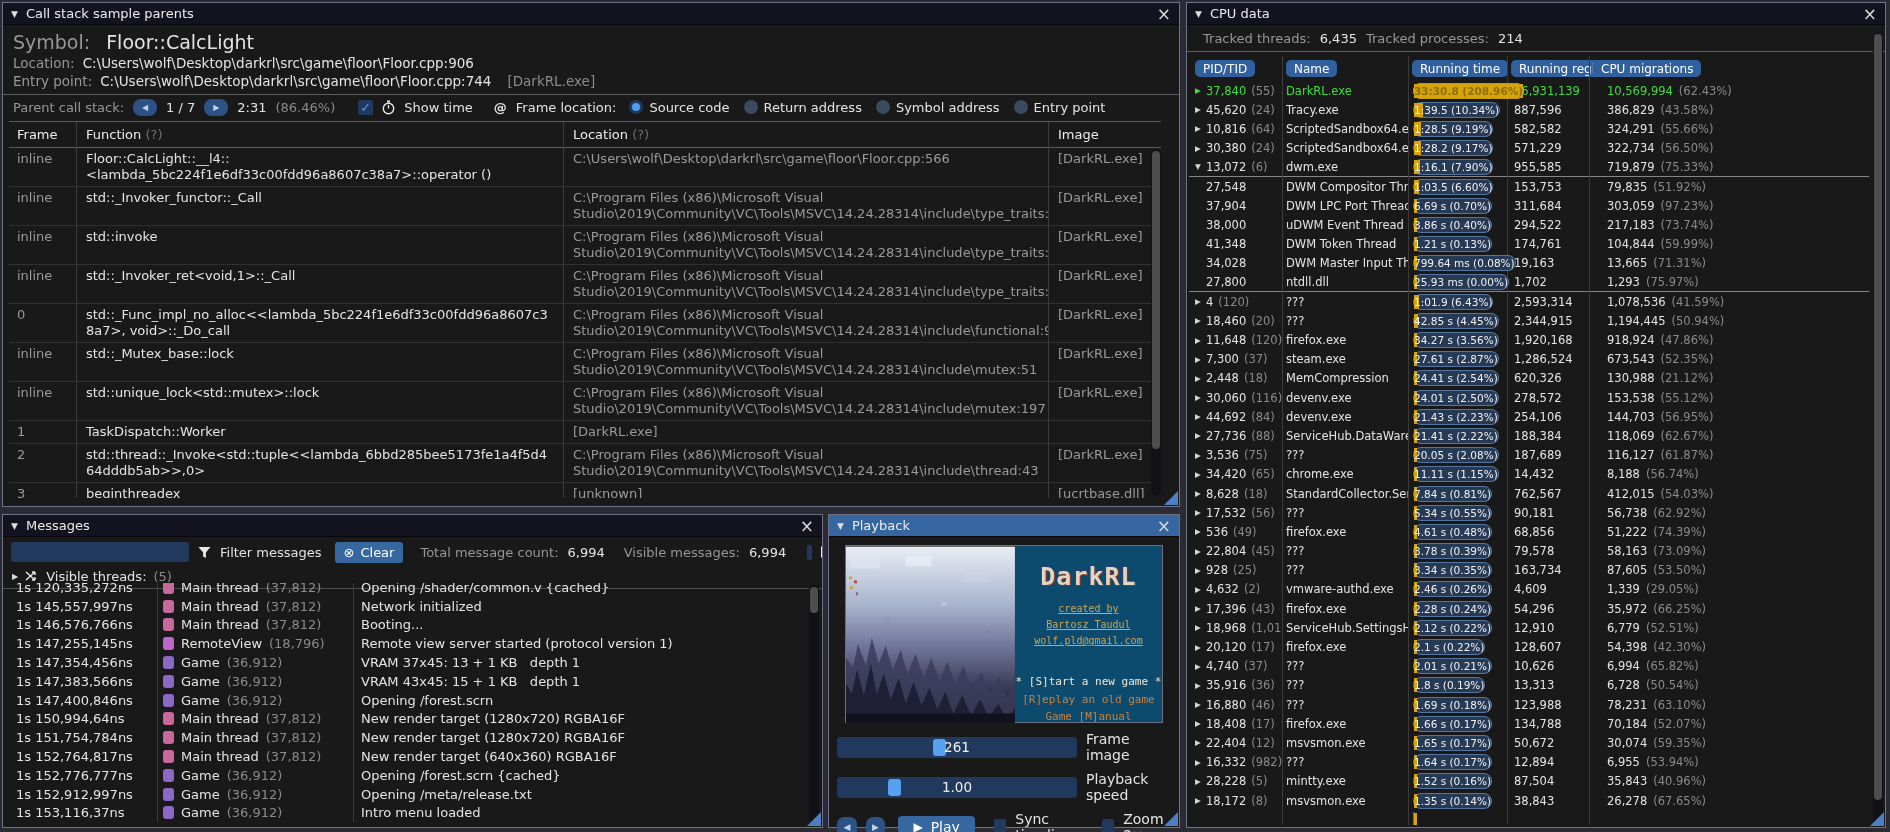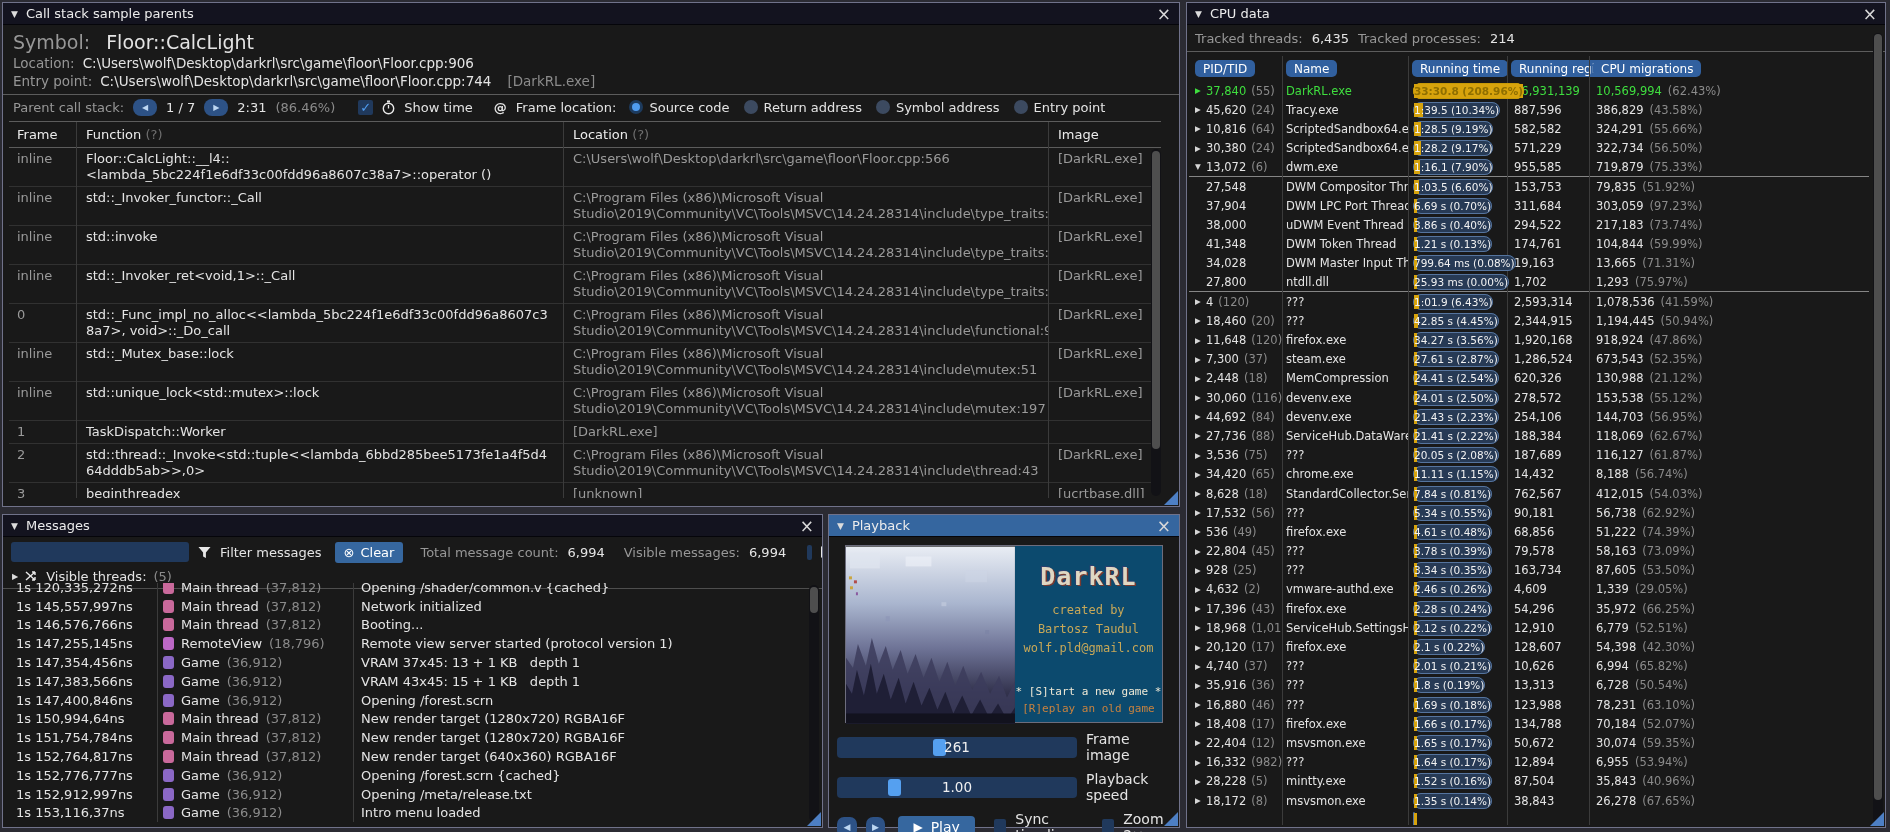--- a/index.html
+++ b/index.html
@@ -73,57 +73,57 @@
   .m-text { padding-left:12px; white-space:pre; overflow:hidden; }
 
   
   .pb-body { padding:4px 8px; }
   .pb-image { width:318px; height:178px; margin:4px auto 0; display:flex; background:#000;
               border:1px solid #6d6d7d; }
   .pb-menu { width:148px; background:#0c4a6e; text-align:center;
              font-family:"DejaVu Sans Mono", monospace; overflow:hidden; }
   .pb-logo { margin-top:16px; font-size:25px; font-weight:bold; letter-spacing:1px; color:#dfd7c3;
              text-shadow:1.5px 1px 0 #7a3a30, -1px -1px 0 #2e3e6e; }
-  .pb-credits { margin-top:10px; font-size:12px; line-height:1.6; color:#c8a858; }
+  .pb-credits { margin-top:10px; font-size:10px; line-height:1.6; color:#c8a858;text-decoration:underline; }
   .pb-menuline { font-size:11px; line-height:1.6; color:#c8823f; white-space:pre; }
   .pb-menuline.first { color:#efe9d6; margin-top:24px; }
   .pb-slider-row { display:flex; align-items:center; gap:9px; margin-top:8px; font-size:14px; }
   .slider { position:relative; width:240px; height:21px; background:#20395c; border-radius:4px; flex:none; }
   .slider .grab { position:absolute; top:2px; width:13px; height:17px; border-radius:3px; background:#55a0f0; }
   .slider .val { position:absolute; left:0; right:0; top:0; bottom:0; display:flex; align-items:center;
                  justify-content:center; color:#f0f0f0; font-size:13.5px; }
   .pb-controls { display:flex; align-items:center; gap:9px; margin-top:8px; font-size:14px; }
   .sm-btn { width:27px; height:20px; border-radius:7px; background:#2d5286; color:#bcd6f2;
             display:inline-flex; align-items:center; justify-content:center; font-size:9px; }
   .play-btn { background:#36679f; border-radius:4px; height:23px; padding:0 15px; display:inline-flex;
               align-items:center; gap:8px; color:#fff; font-size:14px; }
   .cb.big { width:17px; height:17px; }
 
   
-  .cpu-stats { display:flex; gap:9px; align-items:center; padding:6px 8px 5px; border-bottom:1px solid #5c5c5c;
+  .cpu-stats { display:flex; gap:9px; align-items:center; padding:6px 16px 5px; border-bottom:1px solid #5c5c5c;
                white-space:nowrap; }
   .cpu-table { position:absolute; left:2px; top:53px; right:16px; bottom:2px; overflow:hidden; font-size:11.5px; }
   .cpu-header { display:flex; align-items:center; height:25px; }
   .hpill { display:inline-flex; align-items:center; background:#31609f; color:#fff; border-radius:5px;
            height:17px; padding:0 8px; font-size:12px; white-space:nowrap; }
   .cpu-row { display:flex; align-items:center; height:19.2px; white-space:nowrap; }
   .cpu-row.sep { border-bottom:1px solid #858585; }
   .q-pid { width:93px; flex:none; display:flex; align-items:center; overflow:hidden; }
   .q-arrow { width:17px; padding-left:6px; font-size:7.5px; color:#d6d6d6; flex:none; }
   .q-cnt { color:#8b8b8b; margin-left:5px; }
   .q-name { width:126px; flex:none; overflow:hidden; padding-left:4px; }
   .q-time { width:99px; flex:none; }
   .pill { position:relative; margin-left:5px; width:88px; height:15px; border:1px solid #55749e;
           border-radius:8px; background:#273a55; overflow:hidden; }
   .pill .fill { position:absolute; left:0; top:0; bottom:0; background:#d7a30c; }
   .pill .t { position:relative; text-align:center; font-size:10.5px; line-height:14px; color:#f2f2f2; }
   .pill.full { background:#e7b70e; border-color:#c79a08; }
   .pill.full .t { color:#8f6f00; font-weight:bold; }
   .q-reg { width:82px; flex:none; padding-left:7px; overflow:hidden; }
-  .q-mig { flex:1; padding-left:7px; overflow:hidden; }
+  .q-mig { flex:1; padding-left:18px; overflow:hidden; }
   .q-migpct { color:#8b8b8b; margin-left:6px; }
   .cpu-row.hl .q-arrow, .cpu-row.hl .q-pidv, .cpu-row.hl .q-name,
   .cpu-row.hl .q-reg, .cpu-row.hl .q-migv { color:#3fdf3f; }
   .white { color:#e4e4e4; }
 </style>
 </head>
 <body>
 
 <div class="stage">
 

